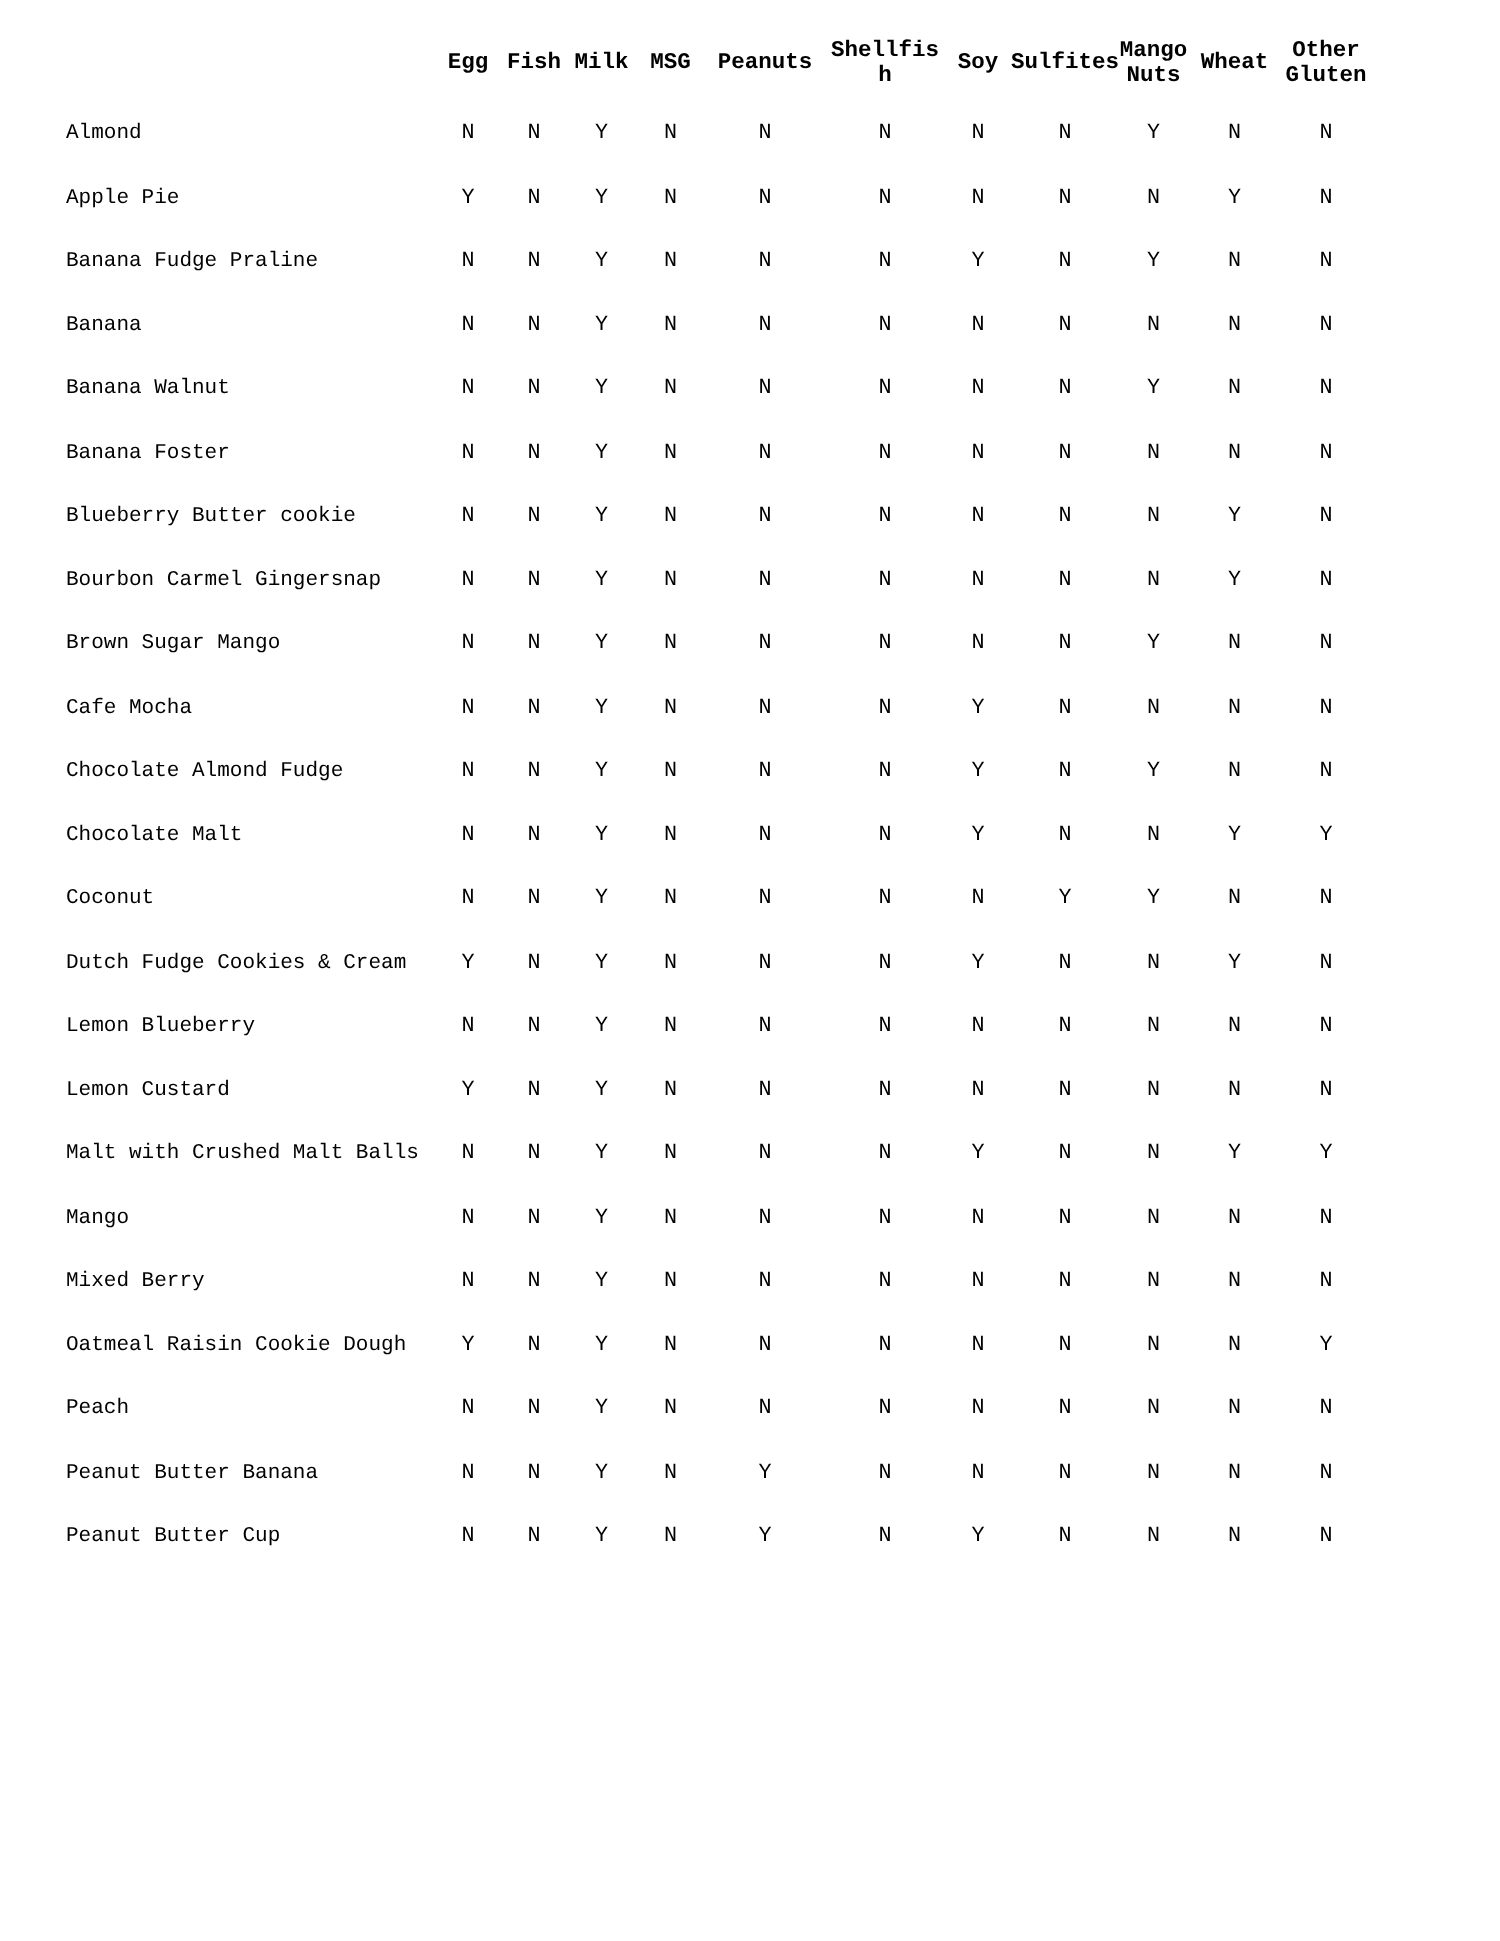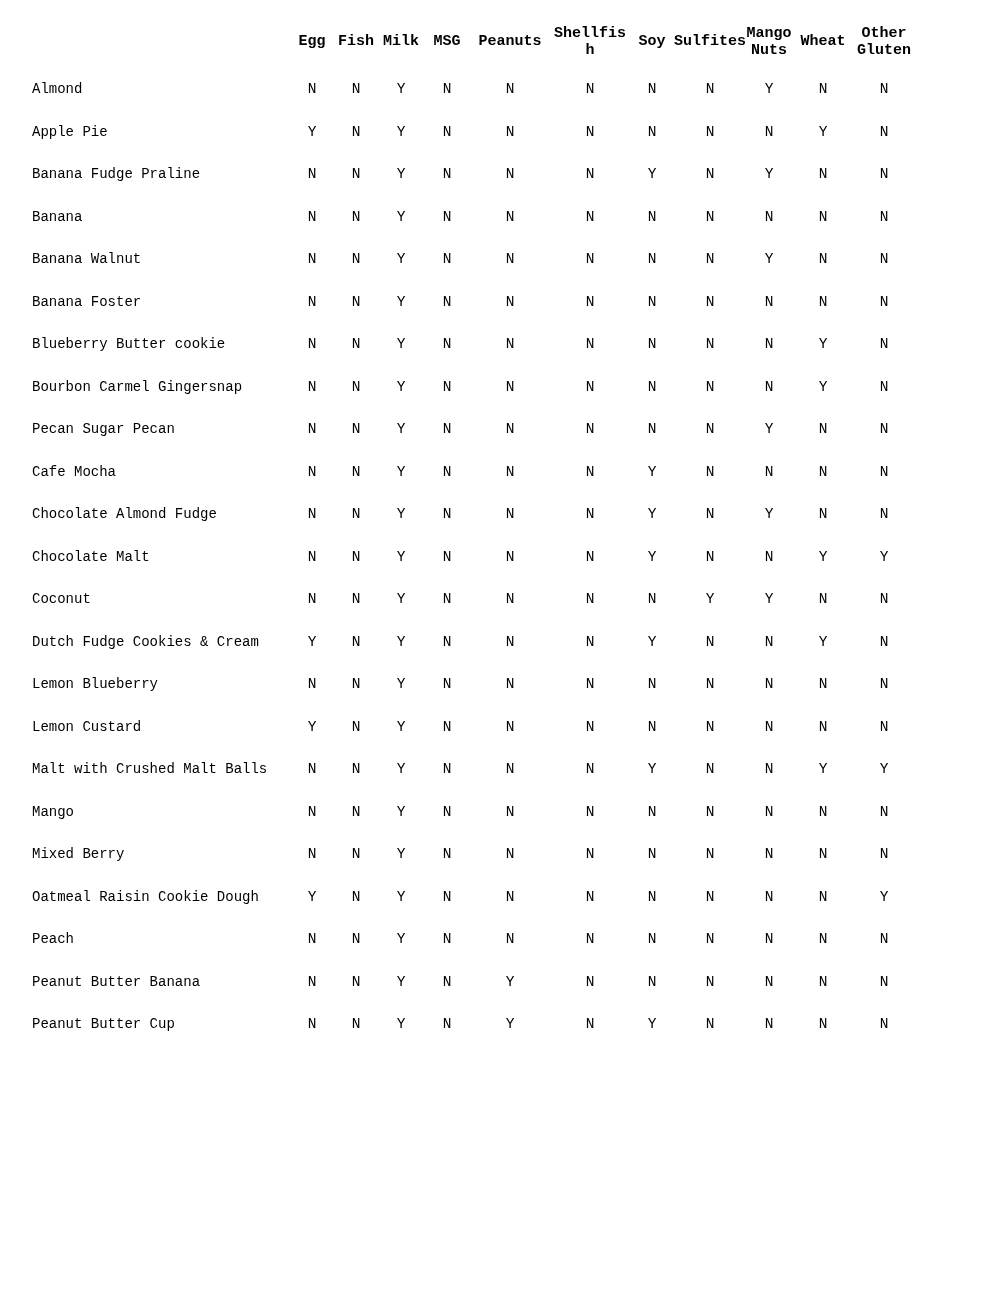--- a/index.html
+++ b/index.html
@@ -33,21 +33,21 @@
     text-align: left;
   }
   tbody td {
     height: 42.5px;
     padding: 0;
     font-size: 14.5px;
     vertical-align: middle;
   }
   tbody td.flavor {
     text-align: left;
-    padding-left: 32px;
+    padding-left: 44px;
     font-size: 14px;
     white-space: nowrap;
     overflow: hidden;
   }
   tbody td.val {
     text-align: center;
   }
 </style>
 </head>
 <body>
@@ -192,21 +192,21 @@
         <td class="val">N</td>
         <td class="val">N</td>
         <td class="val">N</td>
         <td class="val">N</td>
         <td class="val">N</td>
         <td class="val">N</td>
         <td class="val">Y</td>
         <td class="val">N</td>
       </tr>
       <tr>
-        <td class="flavor">Pecan Sugar Pecan</td>
+        <td class="flavor">Brown Sugar Mango</td>
         <td class="val">N</td>
         <td class="val">N</td>
         <td class="val">Y</td>
         <td class="val">N</td>
         <td class="val">N</td>
         <td class="val">N</td>
         <td class="val">N</td>
         <td class="val">N</td>
         <td class="val">Y</td>
         <td class="val">N</td>

